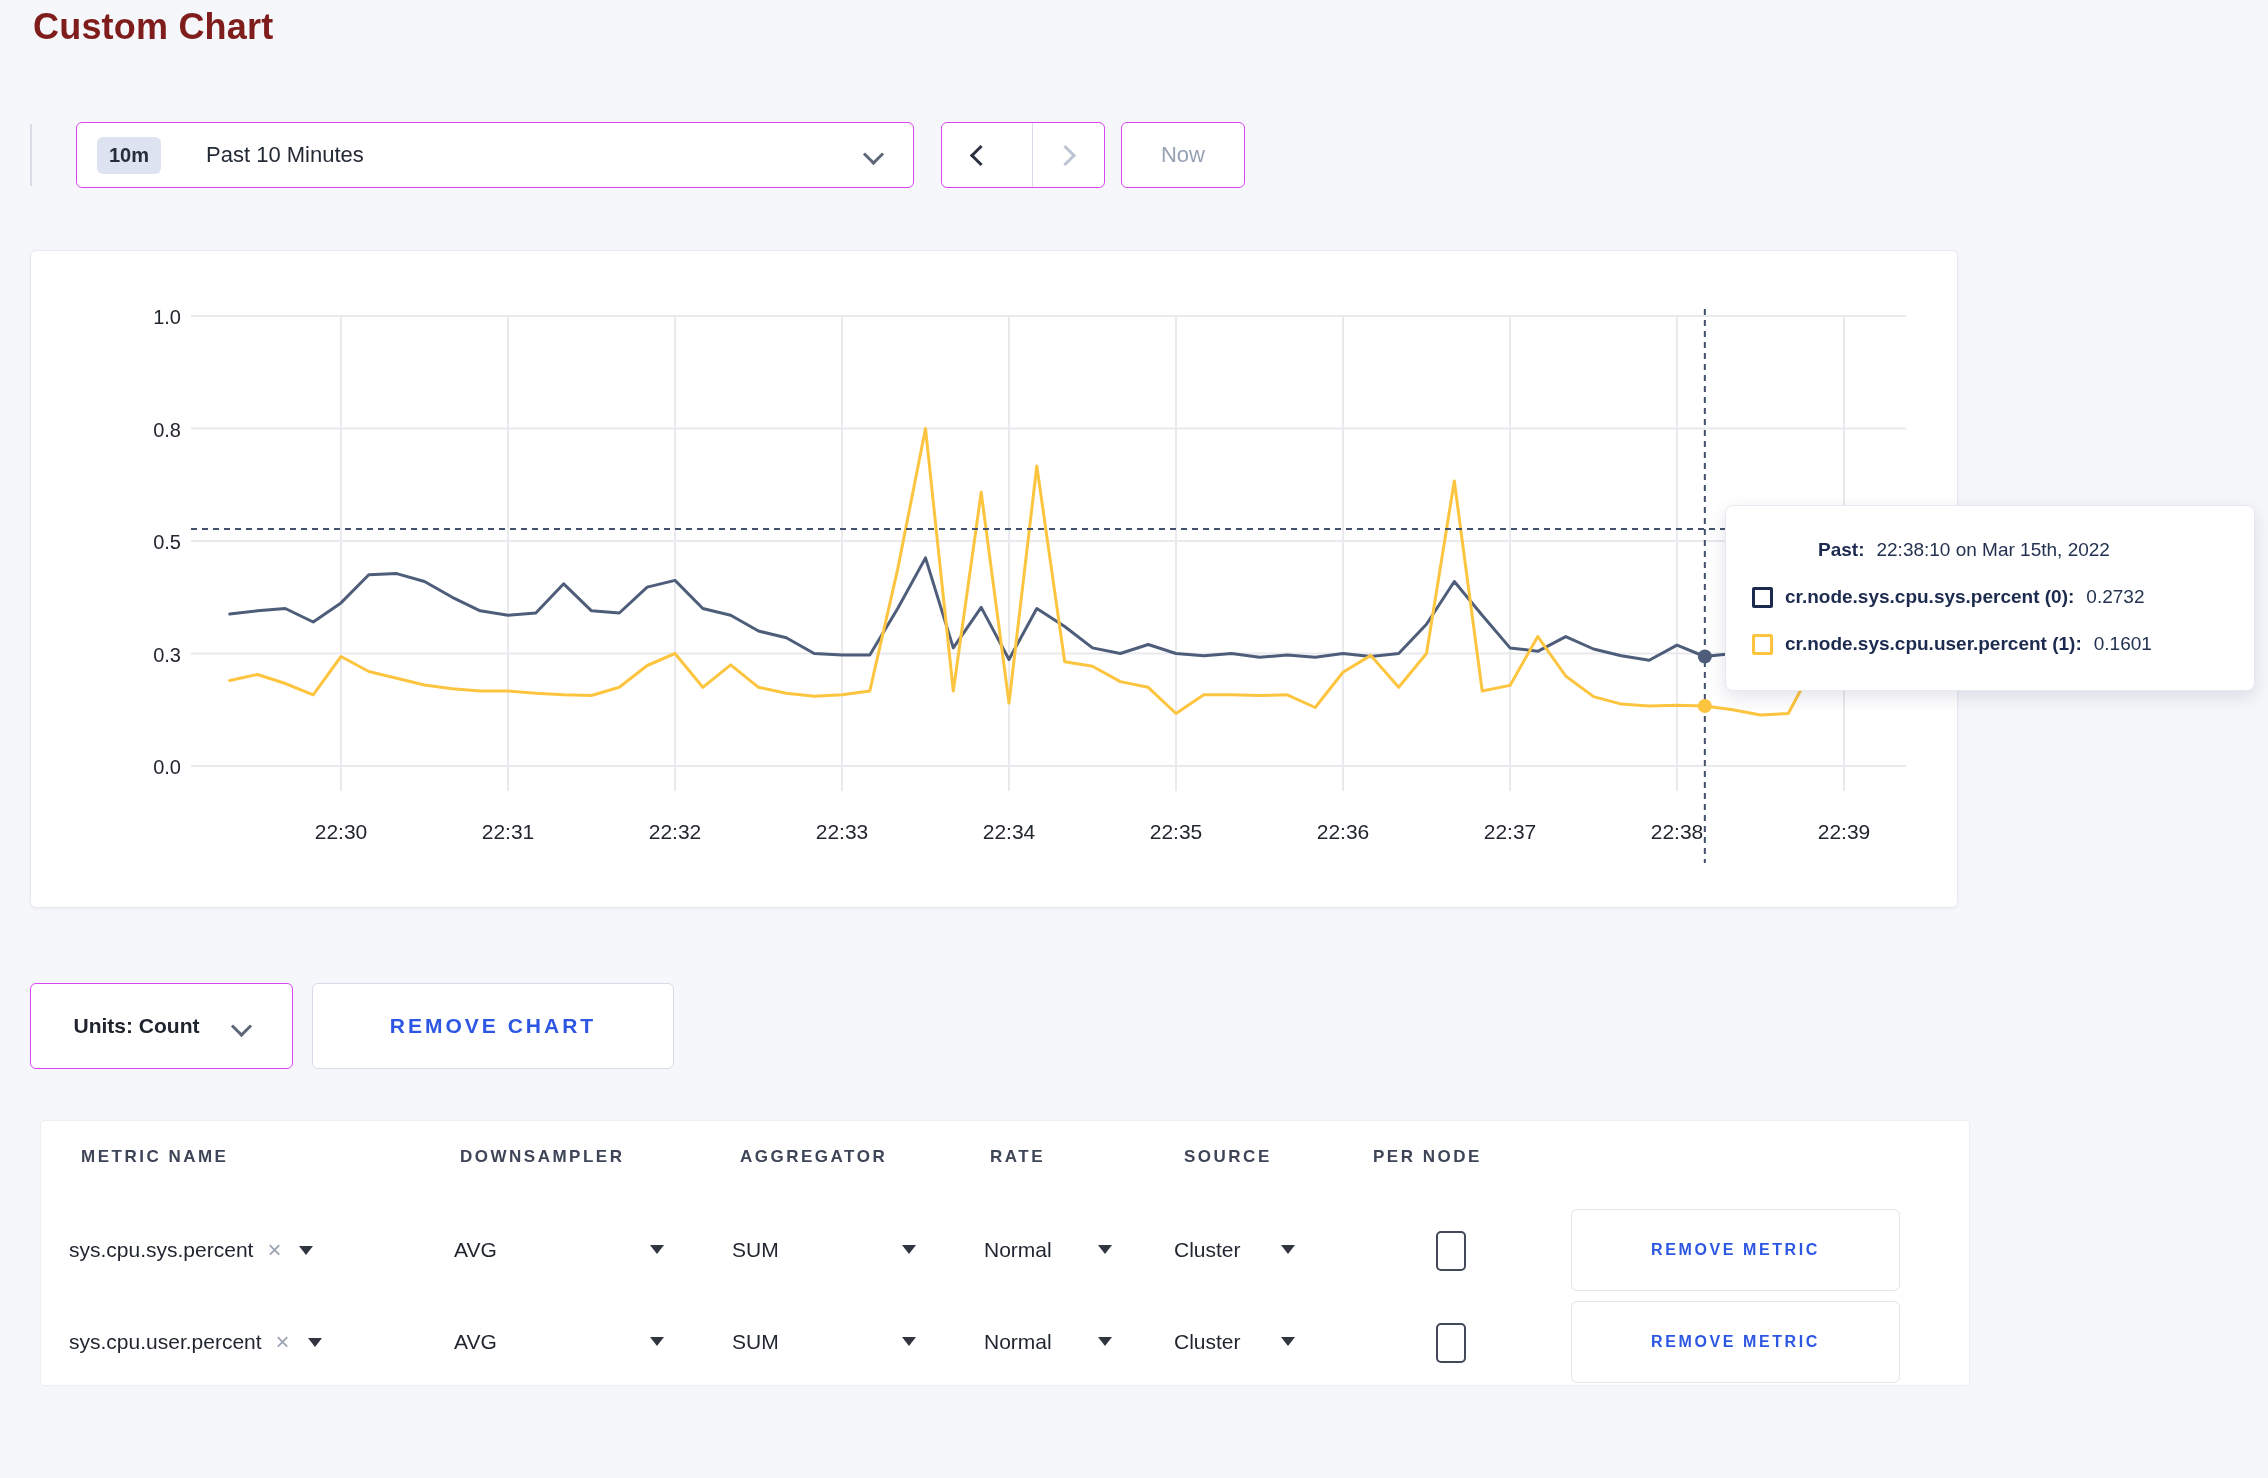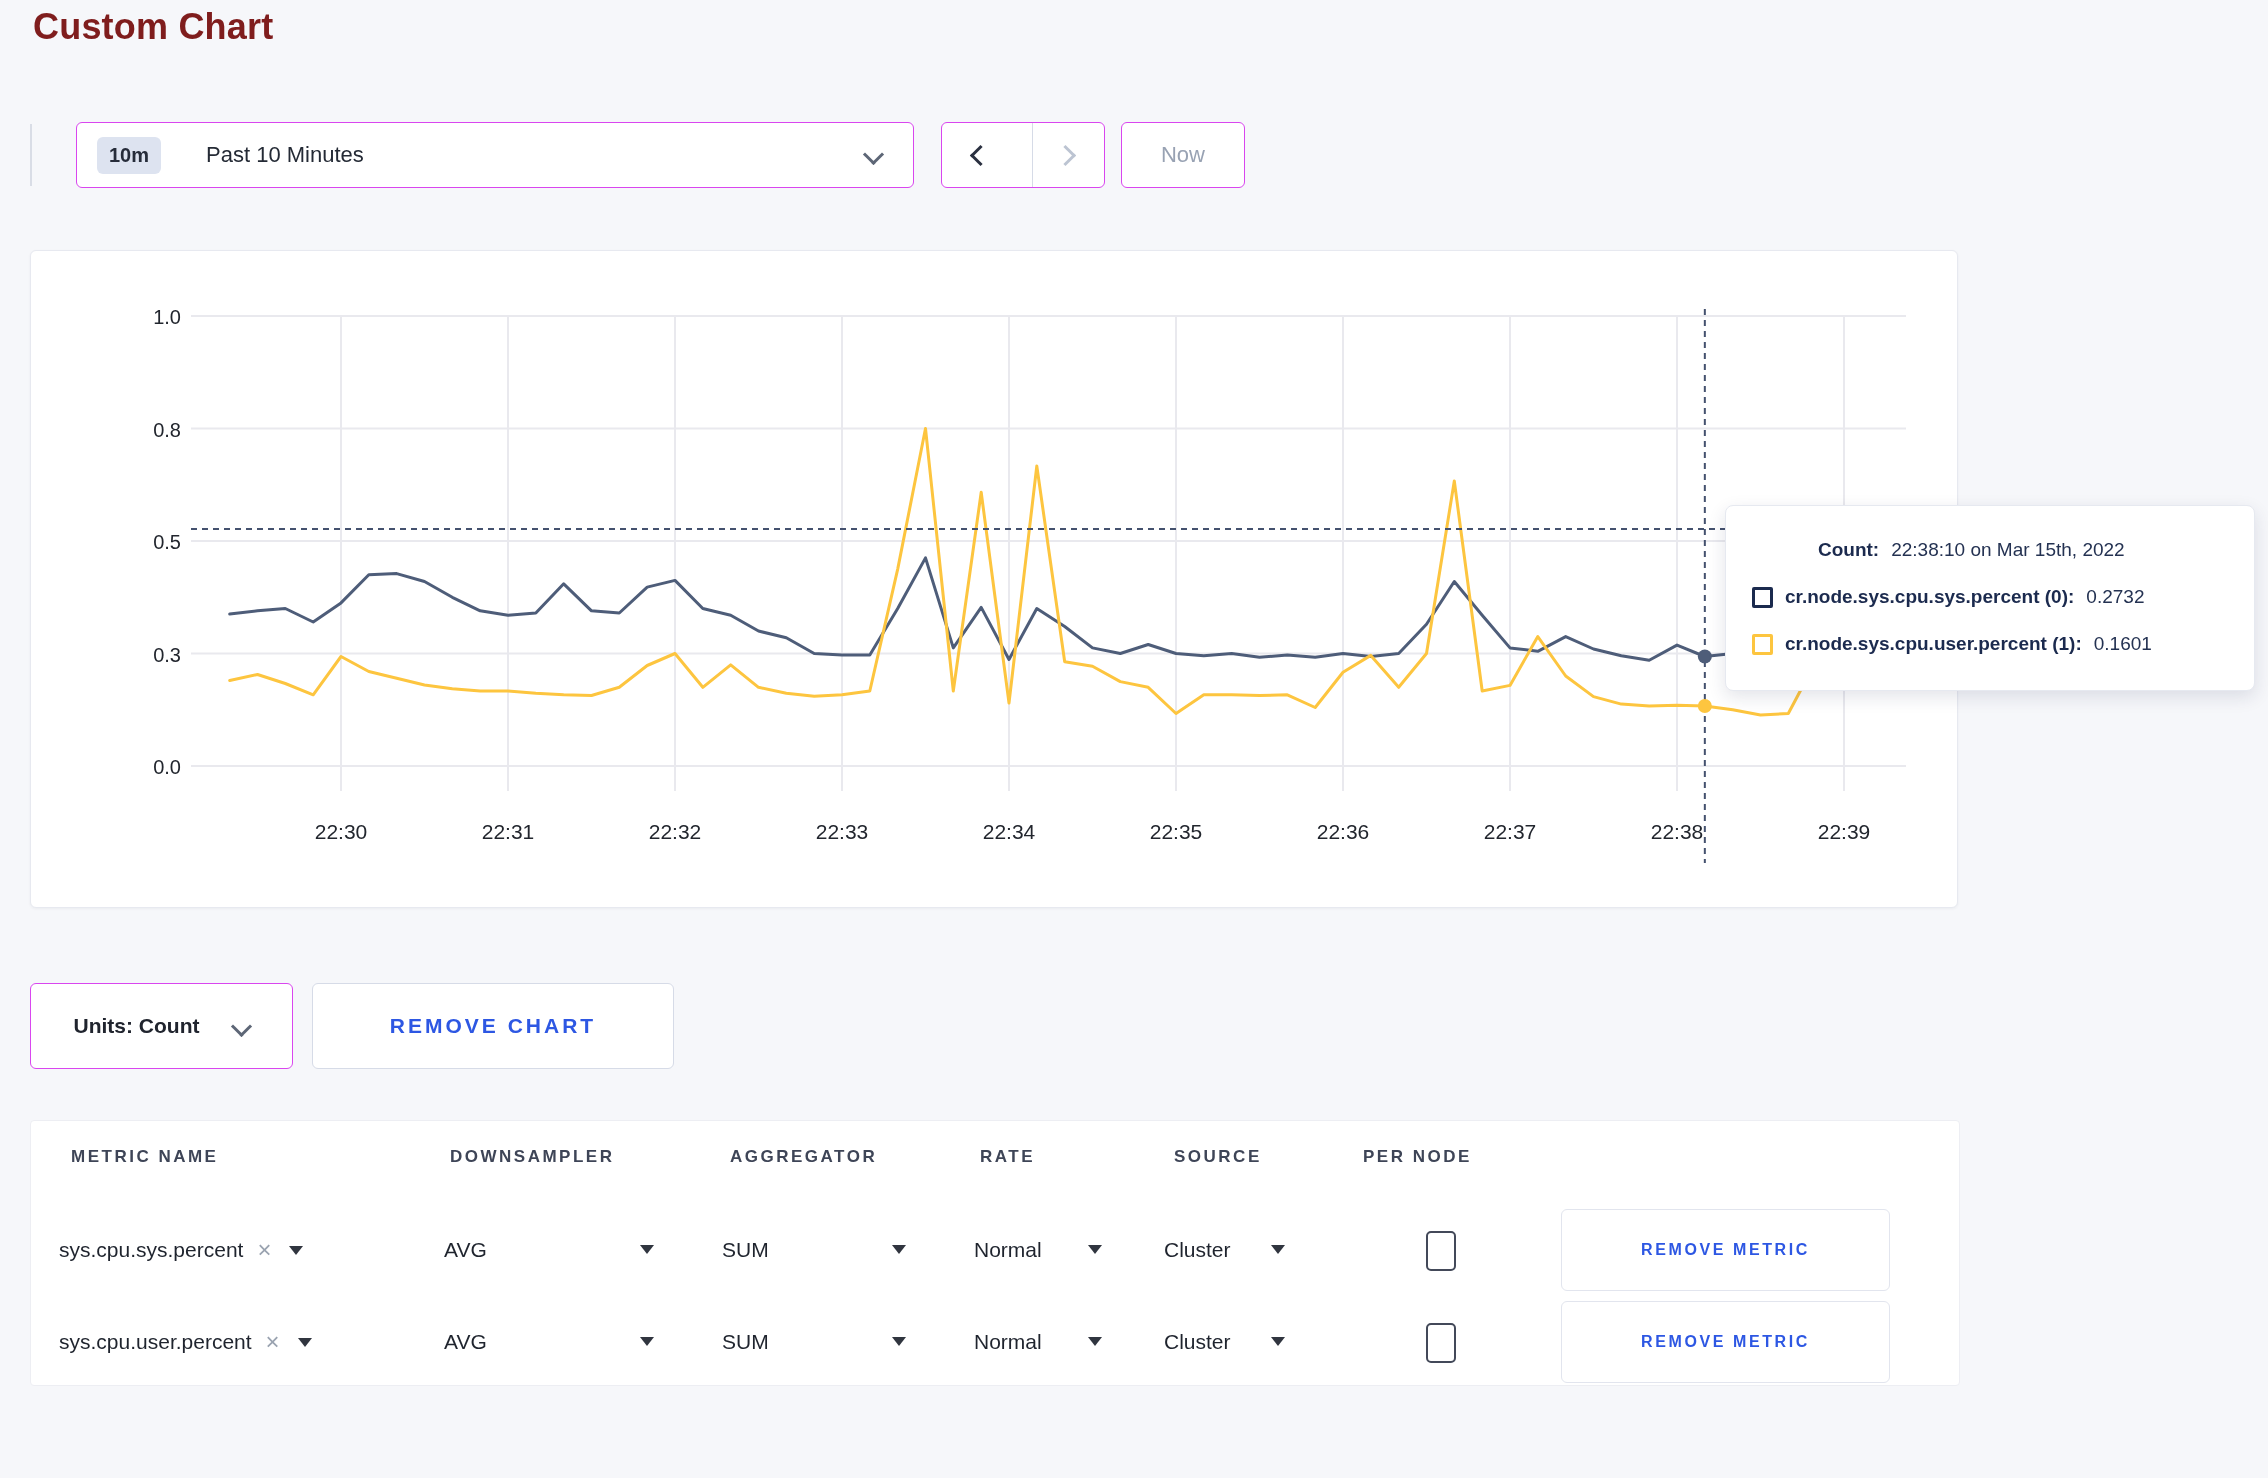--- a/index.html
+++ b/index.html
@@ -33,21 +33,21 @@
   .tt-time{margin-left:66px;}
   .tt-label{font-weight:bold;color:#1b2a4e;}
   .tt-value{margin-left:12px;color:#243252;}
   .tt-swatch{width:15px;height:15px;border:3px solid #1b2a4e;border-radius:2px;margin-right:12px;flex:0 0 auto;}
   
   #units-button{left:30px;top:983px;width:263px;height:86px;display:flex;align-items:center;justify-content:center;cursor:pointer;}
   #units-label{font-size:21px;font-weight:bold;color:#20242e;}
   #units-caret{margin-left:16px;}
   #remove-chart-button{left:312px;top:983px;width:362px;height:86px;font-size:21px;}
   
-  #metrics-card{left:30px;top:1120px;width:1928px;height:264px;background:#fff;border:1px solid #edeef3;border-radius:4px;text-align:right;}
+  #metrics-card{left:40px;top:1120px;width:1928px;height:264px;background:#fff;border:1px solid #edeef3;border-radius:4px;text-align:right;}
   .th{position:absolute;top:26px;font-size:17px;font-weight:600;letter-spacing:2.5px;color:#3e4557;}
   .col-metric{left:40px;} .col-down{left:419px;} .col-agg{left:699px;} .col-rate{left:949px;}
   .col-source{left:1143px;} .col-node{left:1332px;}
   .mrow{position:absolute;left:0;width:100%;height:82px;}
   .mrow .cell{position:absolute;top:0;height:82px;display:flex;align-items:center;font-size:21px;color:#1f242e;}
   .cell.c-metric{left:28px;} .cell.c-down{left:413px;} .cell.c-agg{left:691px;}
   .cell.c-rate{left:943px;} .cell.c-source{left:1133px;}
   .caret-down{width:0;height:0;border-left:7px solid transparent;border-right:7px solid transparent;border-top:9px solid #30353f;display:inline-block;}
   .x-icon{color:#9aa3b0;font-size:24px;margin-left:14px;cursor:pointer;}
   .metric-caret{margin-left:18px;cursor:pointer;}
@@ -120,21 +120,21 @@
         <polyline points="198.7,429.5 226.5,423.5 254.3,432.5 282.2,443.8 310.0,405.5 337.8,420.5 365.7,427.3 393.5,434.0 421.3,437.8 449.2,440.0 477.0,440.0 504.8,442.3 532.7,443.8 560.5,444.5 588.3,436.3 616.2,414.5 644.0,402.5 671.8,436.3 699.7,413.8 727.5,436.3 755.3,442.3 783.2,445.3 811.0,443.8 838.8,440.0 866.7,318.1 894.5,177.5 922.3,440.0 950.2,241.3 978.0,452.0 1005.8,215.0 1033.7,410.8 1061.5,415.3 1089.3,430.6 1117.2,436.3 1145.0,462.5 1172.8,443.8 1200.7,443.8 1228.5,444.5 1256.3,443.8 1284.2,456.5 1312.0,421.3 1339.8,404.4 1367.7,436.3 1395.5,402.5 1423.3,230.0 1451.2,440.0 1479.0,434.4 1506.8,385.6 1534.7,425.0 1562.5,445.6 1590.3,453.1 1618.2,455.0 1646.0,454.3 1673.8,455.0 1701.7,458.8 1729.5,464.0 1757.3,462.5 1785.2,410.0 1813.0,422.0 1840.8,434.4" fill="none" stroke="#fdc53f" stroke-width="3" stroke-linejoin="round" stroke-linecap="round"></polyline>
         <line x1="160" y1="278" x2="1875" y2="278" stroke="#44516e" stroke-width="2" stroke-dasharray="6,5"></line>
         <line x1="1673.8333333333333" y1="58" x2="1673.8333333333333" y2="612" stroke="#44516e" stroke-width="2" stroke-dasharray="6,5"></line>
         <circle cx="1673.8333333333333" cy="405.5" r="7" fill="#4e5d79"></circle>
         <circle cx="1673.8333333333333" cy="455" r="7" fill="#fdc53f"></circle>
       </svg>
   </div>
 
   <div class="abs" id="chart-tooltip">
     <div class="tt-row tt-time">
-      <span class="tt-label">Count:</span>
+      <span class="tt-label">Past:</span>
       <span class="tt-value">22:38:10 on Mar 15th, 2022</span>
     </div>
     <div class="tt-row">
       <span class="tt-swatch" style="border-color: rgb(27, 42, 78);"></span>
       <span class="tt-label">cr.node.sys.cpu.sys.percent (0):</span>
       <span class="tt-value">0.2732</span>
     </div>
     <div class="tt-row">
       <span class="tt-swatch" style="border-color: rgb(253, 197, 63);"></span>
       <span class="tt-label">cr.node.sys.cpu.user.percent (1):</span>

